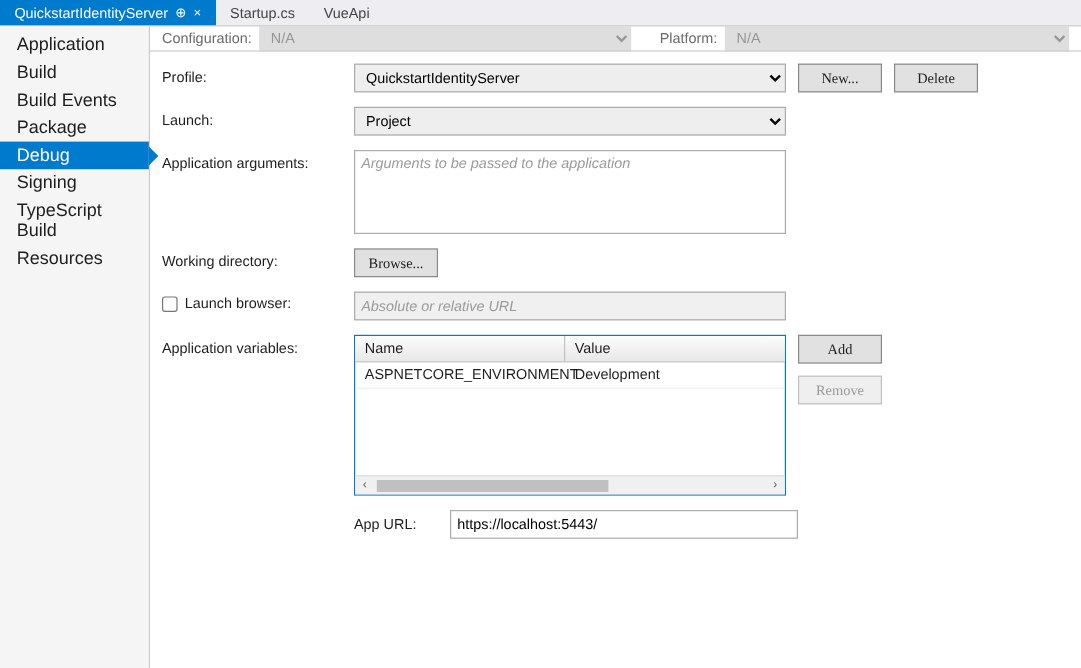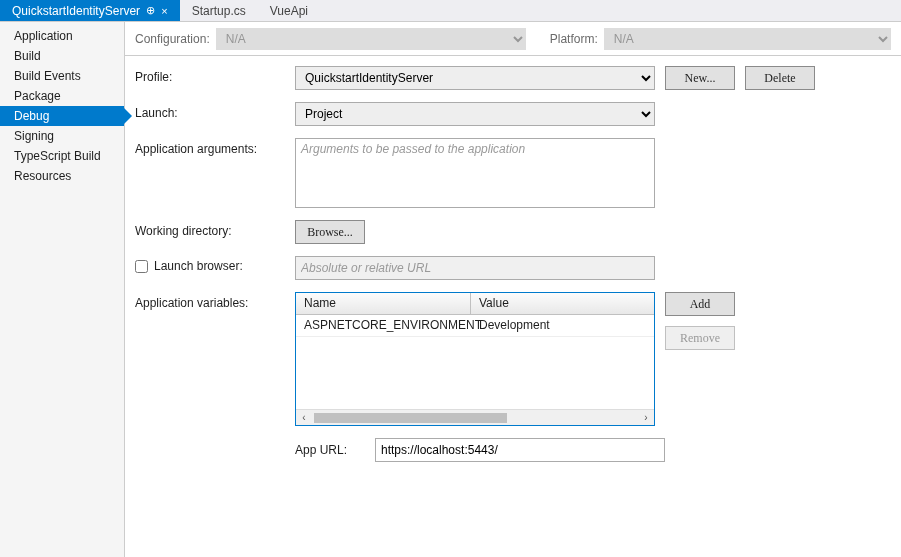--- a/index.html
+++ b/index.html
@@ -39,21 +39,21 @@
       height: calc(100% - 22px);
     }
     .sidebar {
       width: 125px;
       background: #f5f5f5;
       border-right: 1px solid #ccc;
       padding-top: 4px;
     }
     .side-item {
       padding: 3px 14px;
-      font-size: 12px;
+      font-size: 15px;
       color: #1e1e1e;
       cursor: pointer;
       position: relative;
     }
     .side-item.selected {
       background: #007acc;
       color: #fff;
     }
     .side-item.selected::after {
       content: "";
@@ -66,21 +66,21 @@
       border-bottom: 8px solid transparent;
     }
     .content {
       flex: 1;
       padding: 0;
       overflow: hidden;
     }
     .topbar {
       display: flex;
       align-items: center;
-      height: 34px;
+      height: 21px;
       border-bottom: 1px solid #ccc;
       padding: 0 10px;
       gap: 6px;
     }
     .topbar label { color: #6a6a6a; font-size: 12px; }
     .topbar .sel {
       background: #d0d0d0;
       border: none;
       height: 22px;
       font-size: 12px;

